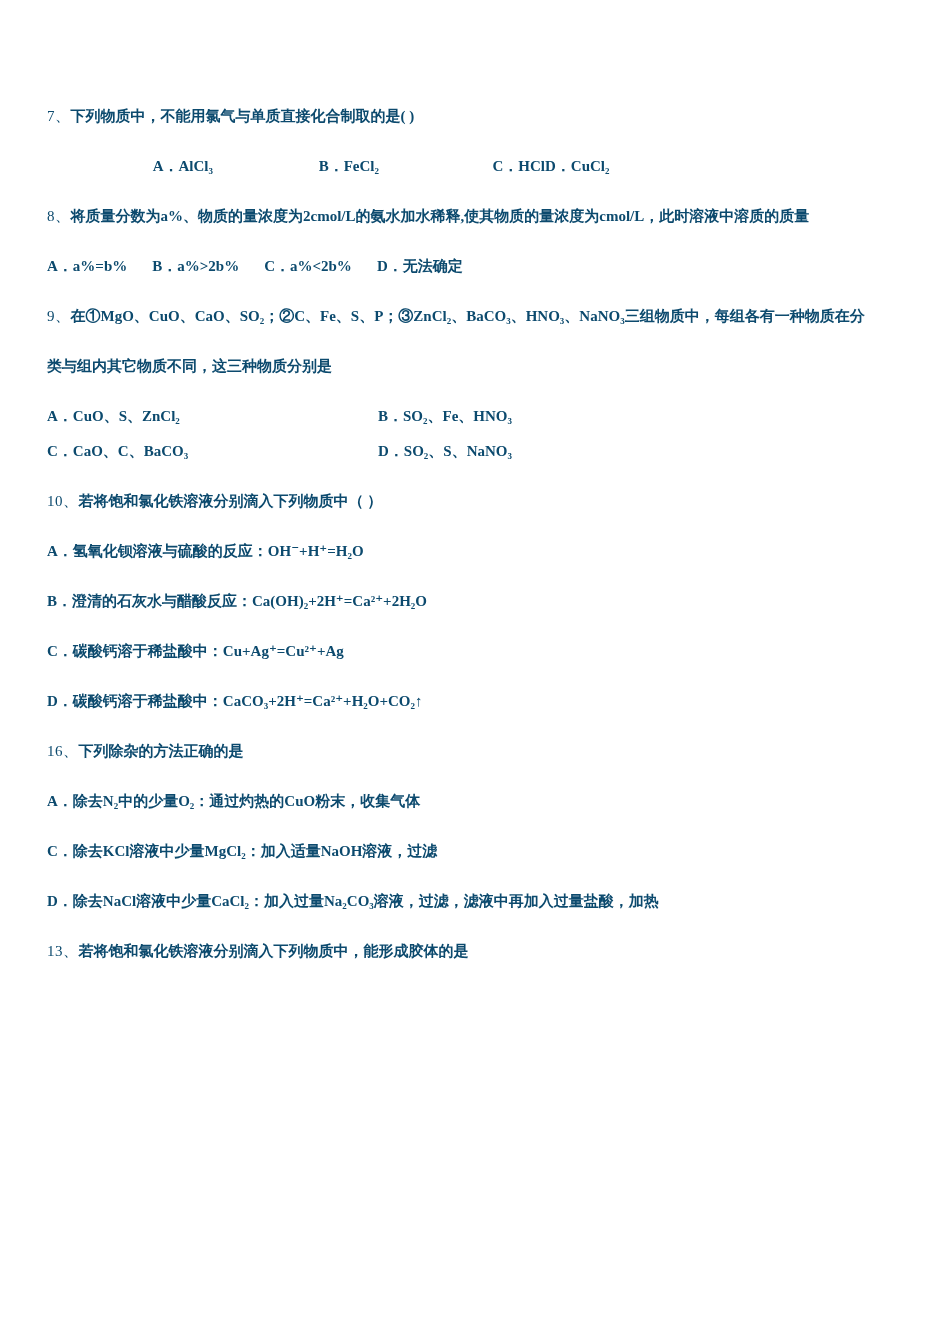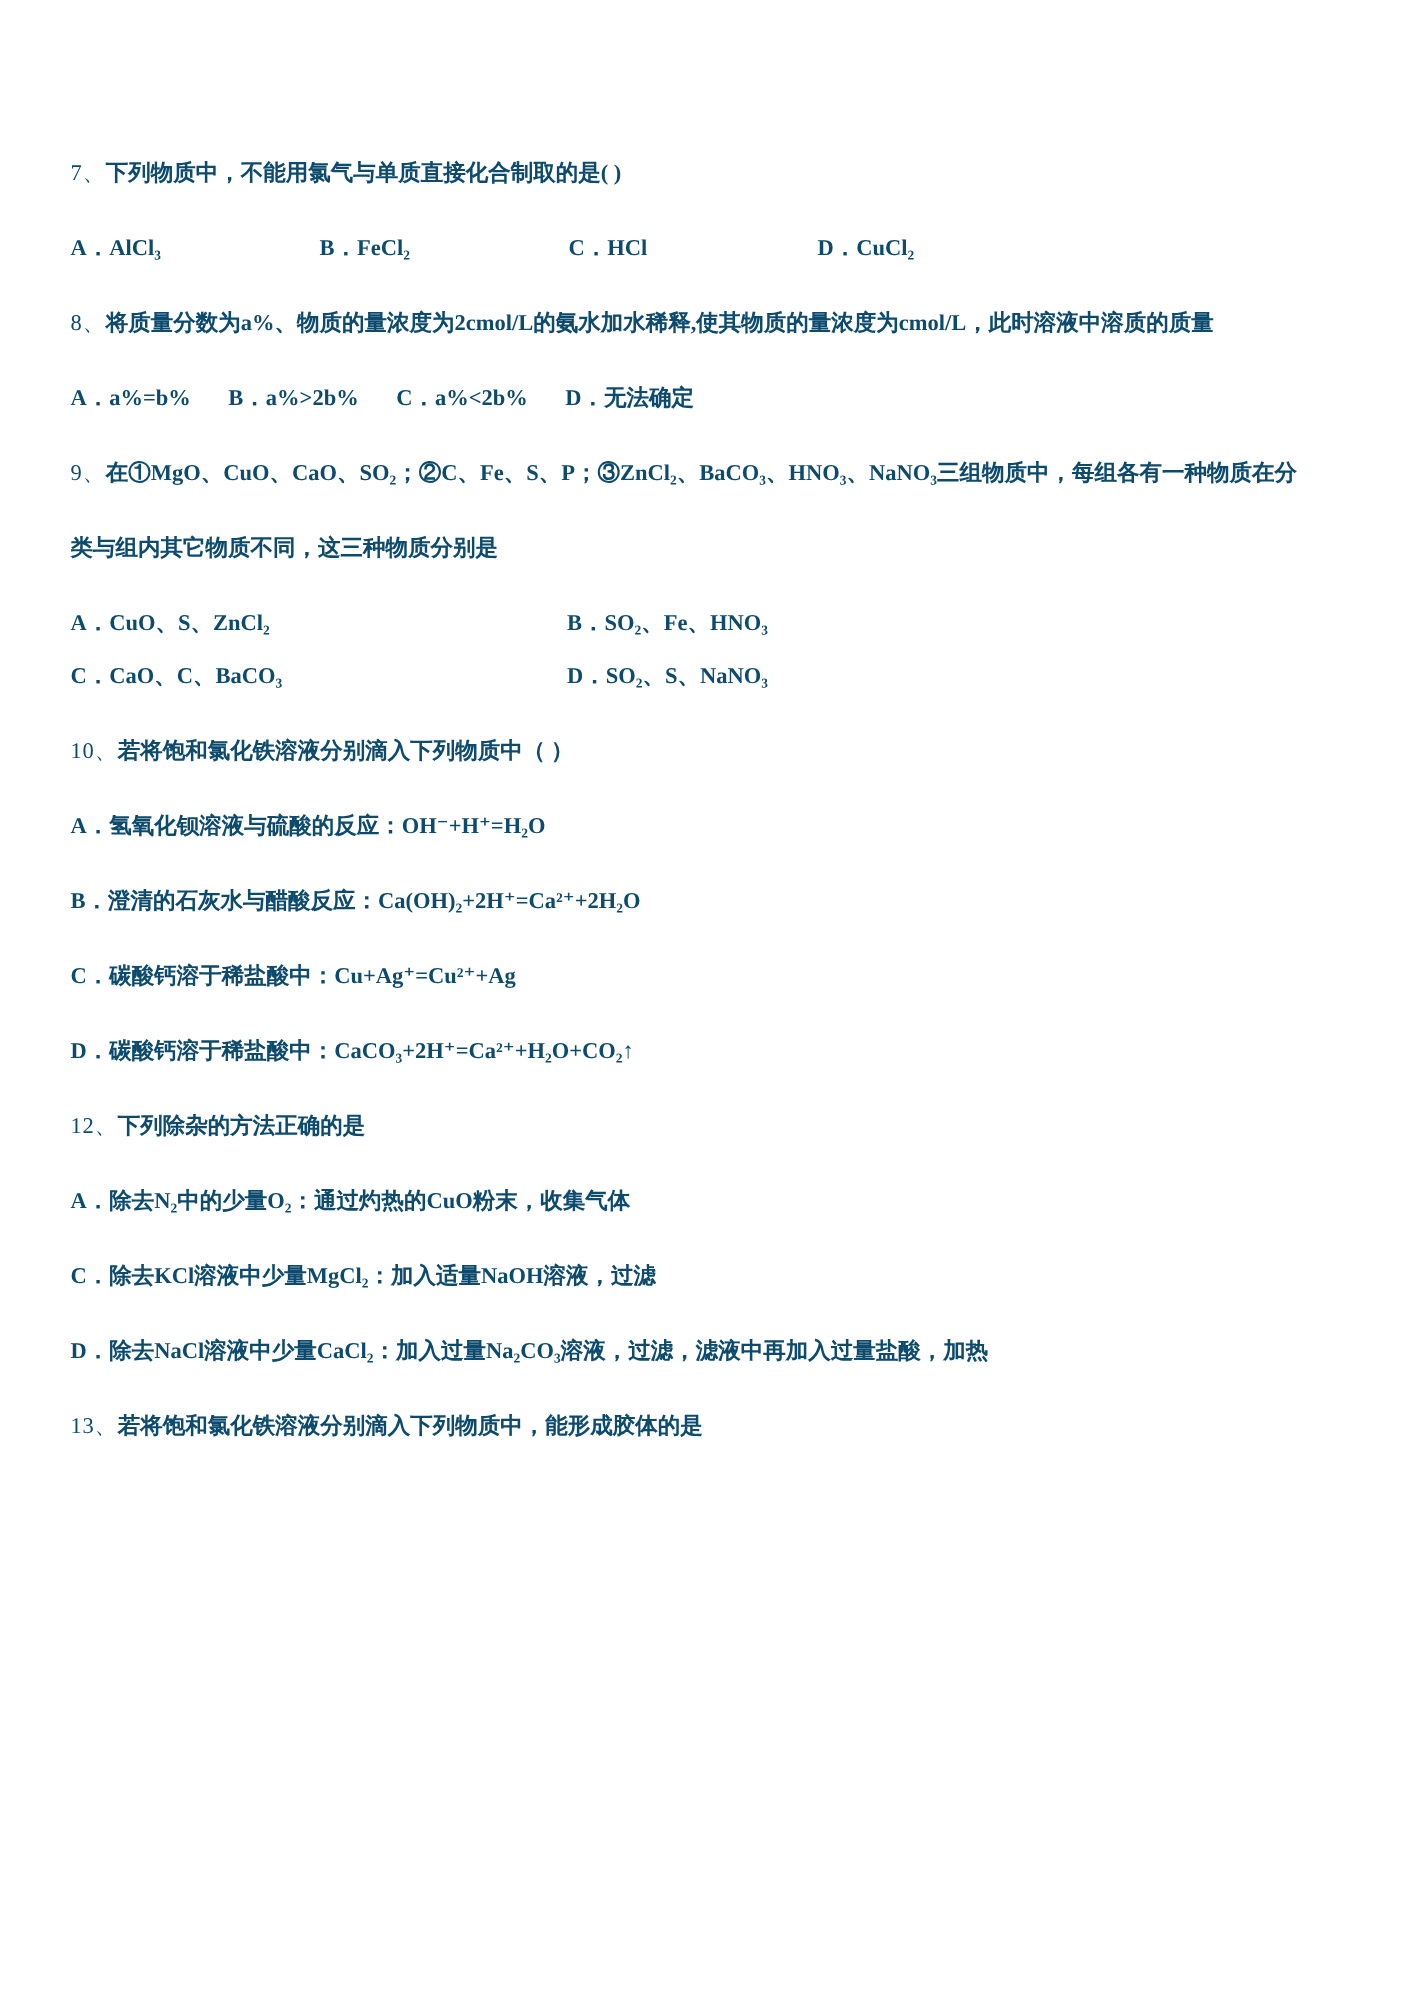--- a/index.html
+++ b/index.html
@@ -12,21 +12,21 @@
     color:#0c4a6e;
     font-family:"Liberation Serif","DejaVu Serif",serif;
     font-size:15px;
     overflow:hidden;
   }
   .line{height:35px;line-height:35px;white-space:nowrap;}
   .qnum{font-weight:400;letter-spacing:0.5px;}
   .stem-text{font-weight:700;}
   .opt{font-weight:700;}
   
-  .cols4 .opt{display:inline-block;min-width:166px;}
+  .cols4 .opt{display:inline-block;min-width:166px;text-align:right;}
   .cols4 .opt:last-child{min-width:0;}
   .cols2 .opt{display:inline-block;min-width:331px;}
   .cols2 .opt:last-child{min-width:0;}
   .inline-opts .opt{margin-right:25px;}
   .inline-opts .opt:last-child{margin-right:0;font-family:Liberation Serif, serif;}
 </style>
 </head>
 <body>
 
 <div class="page">
@@ -59,21 +59,21 @@
   <section>
     <p class="line"><span class="qnum">10、</span><span class="stem-text">若将饱和氯化铁溶液分别滴入下列物质中（  ）</span></p>
     <p class="line opt">A．氢氧化钡溶液与硫酸的反应：OH⁻+H⁺=H₂O</p>
     <p class="line opt">B．澄清的石灰水与醋酸反应：Ca(OH)₂+2H⁺=Ca²⁺+2H₂O</p>
     <p class="line opt">C．碳酸钙溶于稀盐酸中：Cu+Ag⁺=Cu²⁺+Ag</p>
     <p class="line opt">D．碳酸钙溶于稀盐酸中：CaCO₃+2H⁺=Ca²⁺+H₂O+CO₂↑</p>
   </section>
 
 
   <section>
-    <p class="line"><span class="qnum">12、</span><span class="stem-text">下列除杂的方法正确的是</span></p>
+    <p class="line"><span class="qnum">16、</span><span class="stem-text">下列除杂的方法正确的是</span></p>
     <p class="line opt">A．除去N₂中的少量O₂：通过灼热的CuO粉末，收集气体</p>
     <p class="line opt">C．除去KCl溶液中少量MgCl₂：加入适量NaOH溶液，过滤</p>
     <p class="line opt">D．除去NaCl溶液中少量CaCl₂：加入过量Na₂CO₃溶液，过滤，滤液中再加入过量盐酸，加热</p>
   </section>
 
   <section>
     <p class="line"><span class="qnum">13、</span><span class="stem-text">若将饱和氯化铁溶液分别滴入下列物质中，能形成胶体的是</span></p>
 
   </section>
 

